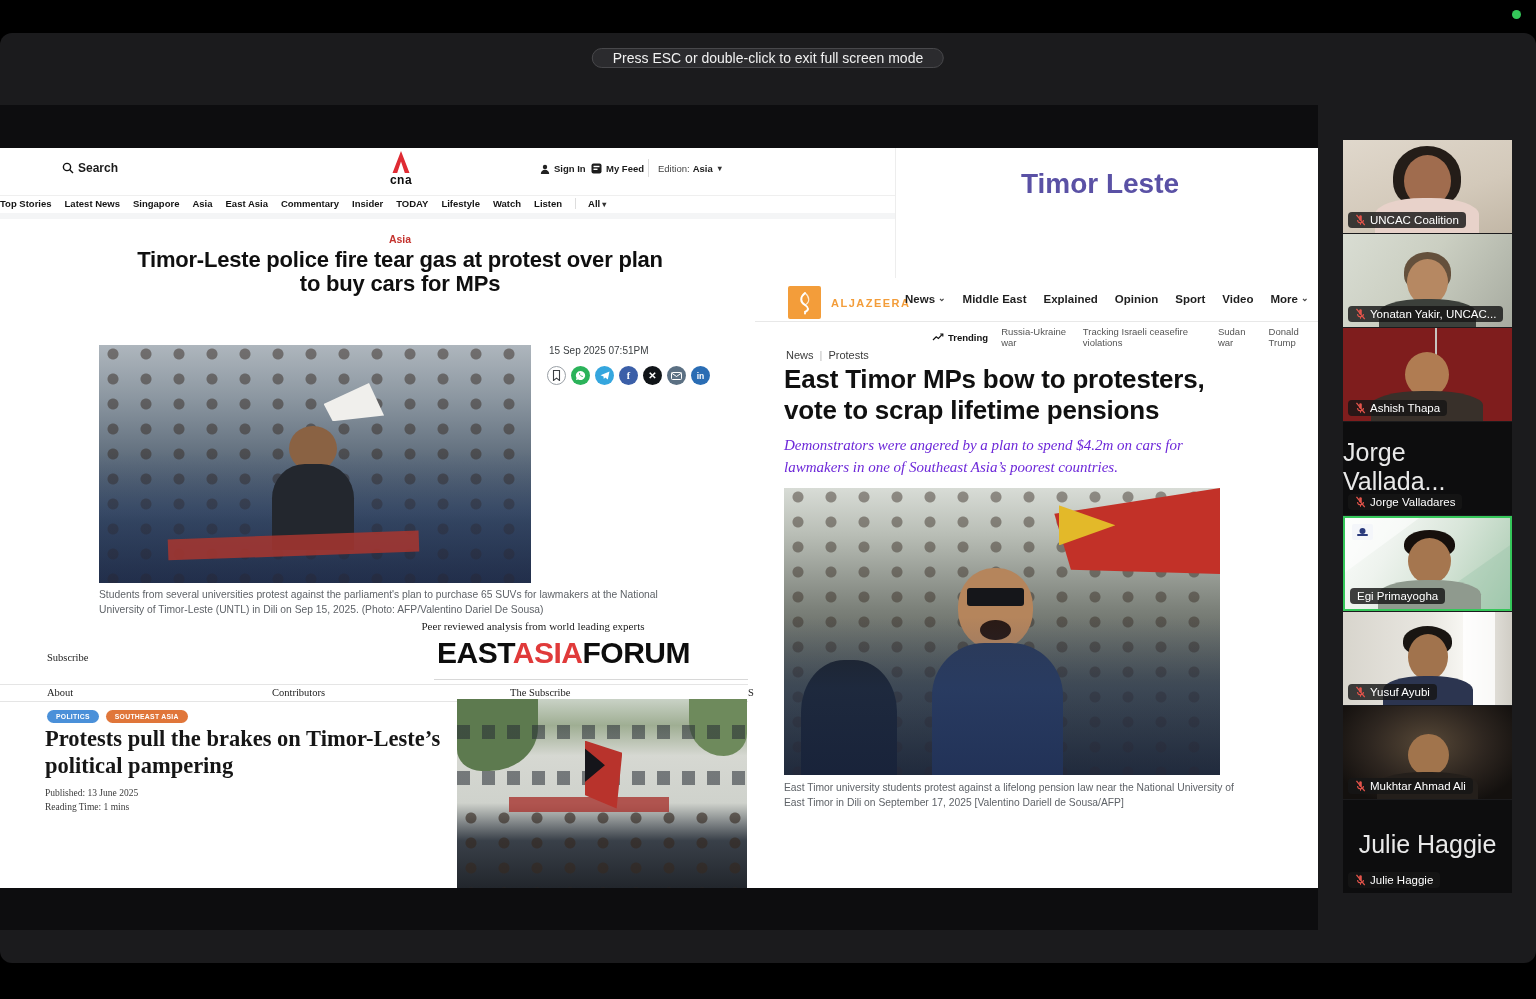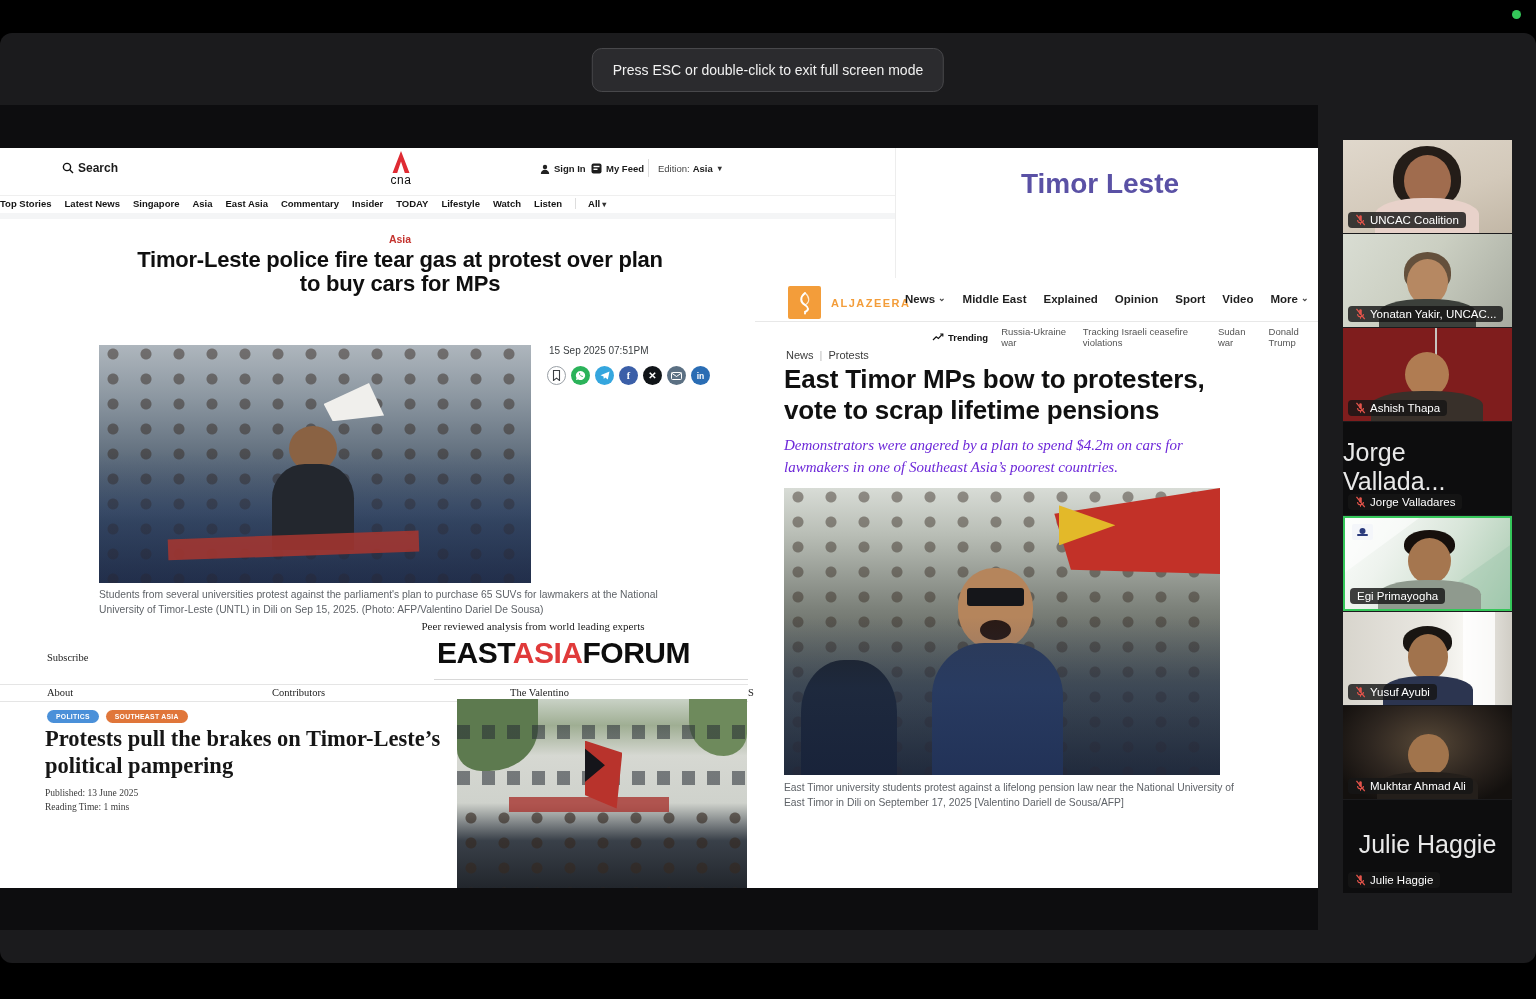--- a/index.html
+++ b/index.html
@@ -2,21 +2,21 @@
 <html><head>
 <meta charset="utf-8">
 <style>
   html,body{margin:0;padding:0;background:#000;width:1536px;height:999px;overflow:hidden;
     font-family:"Liberation Sans",sans-serif;position:relative;}
   .abs{position:absolute;}
   
   #cam-dot{position:absolute;left:1512px;top:10px;width:9px;height:9px;border-radius:50%;background:#34c759;}
   #window{position:absolute;left:0;top:33px;width:1536px;height:930px;background:#1b1b1d;border-radius:12px;}
   #toast{position:absolute;left:50%;top:15px;transform:translateX(-50%);background:#2b2b2e;
-    border:1px solid #48484b;border-radius:10px;padding:13px 20px;color:#f1f1f1;font-size:14px;white-space:nowrap;}
+    border:1px solid #48484b;border-radius:10px;padding:1px 20px;color:#f1f1f1;font-size:14px;white-space:nowrap;}
   #stage{position:absolute;left:0;top:72px;width:1318px;height:825px;background:#0d0d0f;}
   #slide{position:absolute;left:0;top:43px;width:1318px;height:740px;background:#fff;overflow:hidden;color:#111;}
   
   .cna-sm{font-size:12px;font-weight:bold;color:#1b1b1b;display:flex;align-items:center;gap:4px;}
   #cna-nav{position:absolute;left:0;top:48px;width:800px;height:15px;display:flex;justify-content:flex-start;
     align-items:center;gap:13px;font-size:9.5px;font-weight:bold;color:#141414;}
   #cna-nav-bg{position:absolute;left:0;top:47px;width:895px;height:17px;border-top:1px solid #efefef;border-bottom:1px solid #e4e4e4;}
   #cna-strip{position:absolute;left:0;top:65px;width:895px;height:6px;background:#f4f5f6;}
   .dd::after{content:"▾";font-size:8px;margin-left:2px;color:#333;}
   .ddl::after{content:"⌄";font-size:9px;margin-left:3px;color:#444;position:relative;top:-2px;}
@@ -96,21 +96,21 @@
           <svg width="12" height="12" viewBox="0 0 12 12">
               <circle cx="5" cy="5" r="3.6" fill="none" stroke="#111" stroke-width="1.4"></circle>
               <line x1="7.8" y1="7.8" x2="11" y2="11" stroke="#111" stroke-width="1.4"></line>
             </svg>
           <span>Search</span>
         </div>
         <div class="abs" style="left:386px;top:3px;width:30px;text-align:center;">
           <svg width="22" height="24" viewBox="0 0 22 24">
               <path d="M11 0 L19.5 22 L14.8 22 L11 10.5 L7.2 22 L2.5 22 Z" fill="#df2b33"></path>
             </svg>
-          <div style="font-size:12px;font-weight:normal;color:#0c0c0c;margin-top:-6px;letter-spacing:.5px;">cna</div>
+          <div style="font-size:12px;font-weight:bold;color:#0c0c0c;margin-top:-6px;letter-spacing:.5px;">cna</div>
         </div>
         <div class="abs cna-sm" style="left:540px;top:15px;font-size:9.5px;">
           <svg width="10" height="10" viewBox="0 0 10 10">
               <circle cx="5" cy="3" r="2.2" fill="#222"></circle>
               <path d="M0.8 10 a4.2 4.2 0 0 1 8.4 0 Z" fill="#222"></path>
             </svg>
           <span>Sign In</span>
         </div>
         <div class="abs cna-sm" style="left:591px;top:15px;font-size:9.5px;">
           <svg width="11" height="11" viewBox="0 0 11 11">
@@ -187,21 +187,21 @@
 
       <div>
         <div id="eaf-tagline" class="serif">Peer reviewed analysis from world leading experts</div>
         <div id="eaf-logo"><span>EAST</span><span style="color:#e03a3a;">ASIA</span><span>FORUM</span></div>
         <div id="eaf-logo-rule"></div>
         <div class="abs serif" style="left:47px;top:504px;font-size:10.5px;color:#222;text-align:right;">Subscribe</div>
         <div id="eaf-navline-a"></div>
         <div id="eaf-navline-b"></div>
         <span class="eaf-nav serif" style="left:47px;">About</span>
         <span class="eaf-nav serif" style="left:272px;">Contributors</span>
-        <span class="eaf-nav serif" style="left:510px;">The Valentino</span>
+        <span class="eaf-nav serif" style="left:510px;">The Subscribe</span>
         <span class="eaf-nav serif" style="left:748px;">S</span>
         <div class="abs" style="left:47px;top:562px;display:flex;gap:7px;">
           <span class="pill" style="background:#4a90d9;">POLITICS</span>
           <span class="pill" style="background:#e0763a;">SOUTHEAST ASIA</span>
         </div>
         <div id="eaf-headline" class="serif">Protests pull the brakes on Timor-Leste’s political pampering</div>
         <div id="eaf-meta" class="serif">
           <div>Published: 13 June 2025</div>
           <div>Reading Time: 1 mins</div>
         </div>

